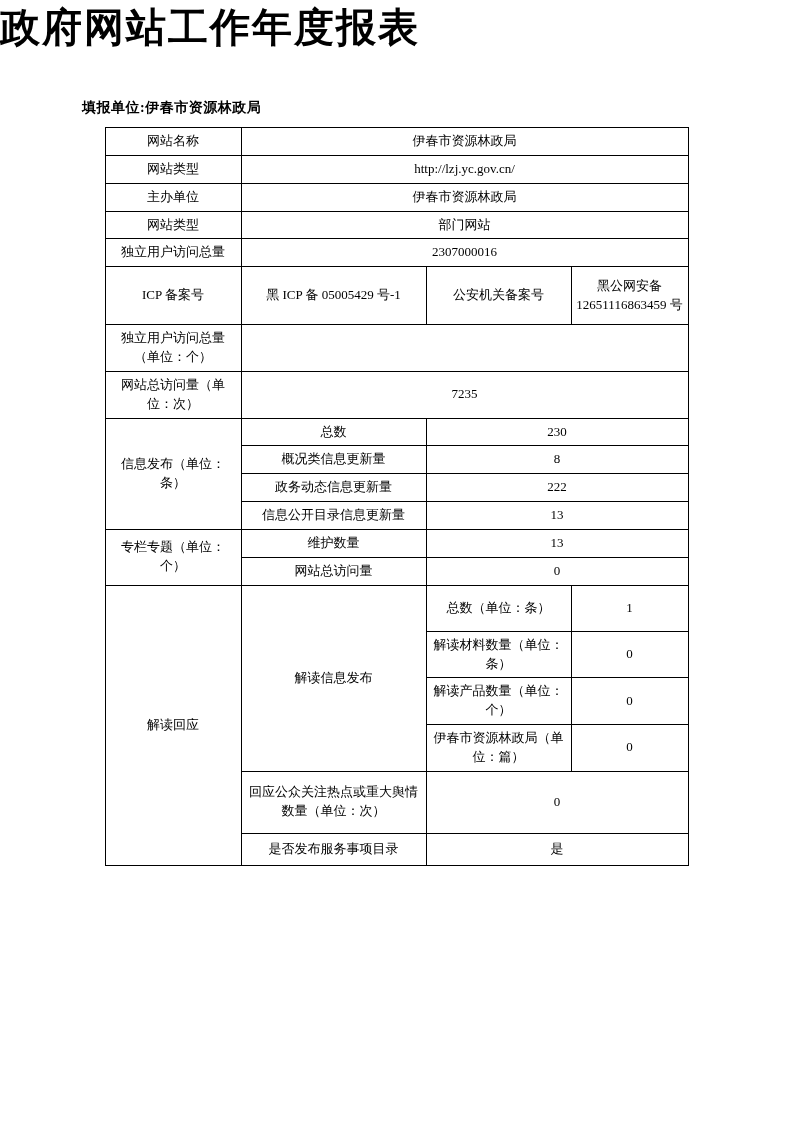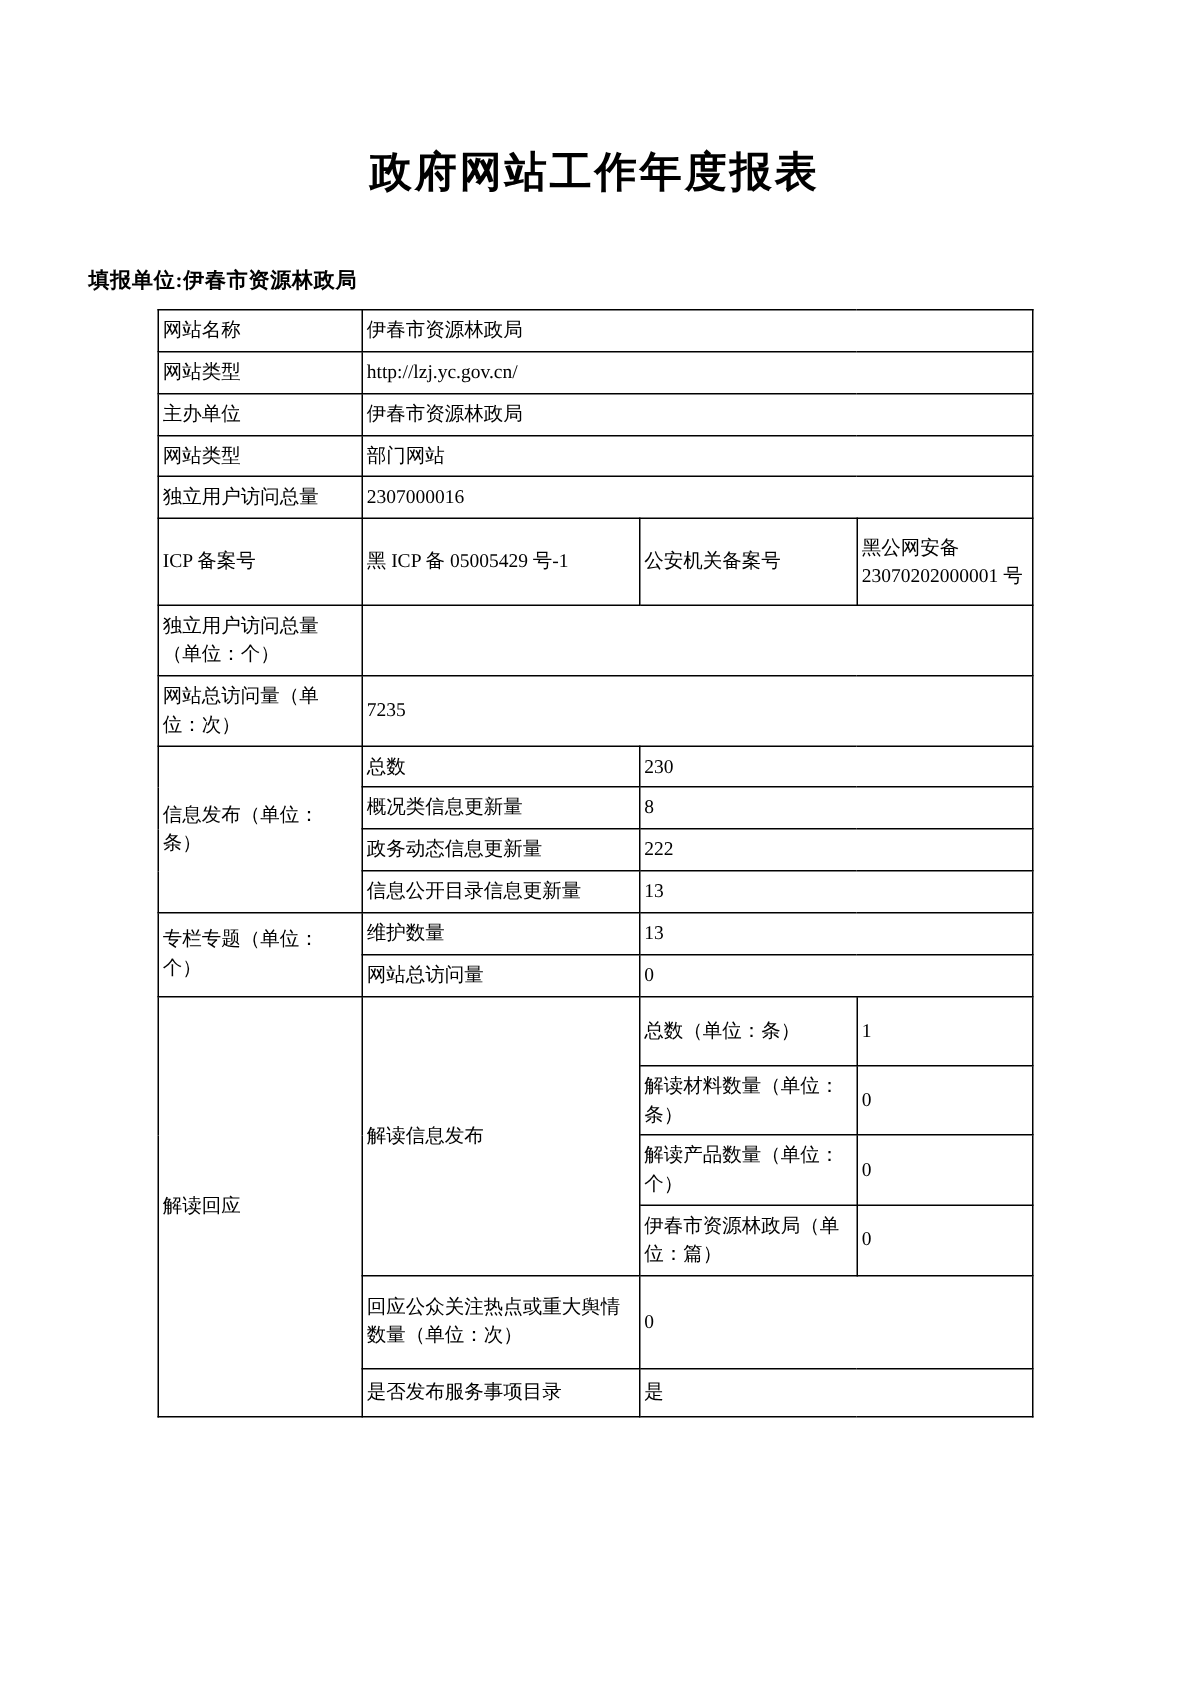--- a/index.html
+++ b/index.html
@@ -15,52 +15,50 @@
     position: relative;
   }
   .page {
     width: 793px;
     height: 1122px;
     box-sizing: border-box;
     padding: 0;
     position: relative;
   }
   .doc-title {
-    text-align: center;
     font-family: "Liberation Sans", sans-serif;
     font-weight: bold;
-    font-size: 28px;
+    font-size: 40px;
     letter-spacing: 2px;
-    margin-top: 96px;
   }
   .doc-subtitle {
     text-align: center;
     font-family: "Liberation Serif", serif;
     font-size: 17px;
     margin-top: 32px;
     letter-spacing: 1px;
   }
   .filler-line {
     margin-top: 44px;
-    margin-left: 59px;
+    margin-left: 82px;
     font-family: "Liberation Serif", serif;
     font-weight: bold;
     font-size: 14px;
     letter-spacing: 0.5px;
   }
   table.report {
     border-collapse: collapse;
     margin: 10px auto 0 auto;
     width: 583px;
     table-layout: fixed;
   }
   table.report td {
     border: 1px solid #000000;
     font-size: 13px;
-    text-align: left;
+    text-align: center;
     vertical-align: middle;
     padding: 4px 3px;
     line-height: 1.45;
     font-family: "Liberation Serif", serif;
   }
   td.label {
     width: 136px;
   }
   .mono {
     font-family: "Liberation Mono", monospace;
@@ -113,21 +111,21 @@
 
     <tr>
       <td class="label">独立用户访问总量</td>
       <td colspan="3">2307000016</td>
     </tr>
 
     <tr style="height:58px">
       <td class="label">ICP 备案号</td>
       <td>黑 ICP 备 05005429 号-1</td>
       <td>公安机关备案号</td>
-      <td class="two-line">黑公网安备 23070202000001 号</td>
+      <td class="two-line">黑公网安备 12651116863459 号</td>
     </tr>
 
     <tr style="height:46px">
       <td class="label two-line">独立用户访问总量（单位：个）</td>
       <td colspan="3"></td>
     </tr>
 
     <tr style="height:46px">
       <td class="label two-line">网站总访问量（单位：次）</td>
       <td colspan="3">7235</td>

